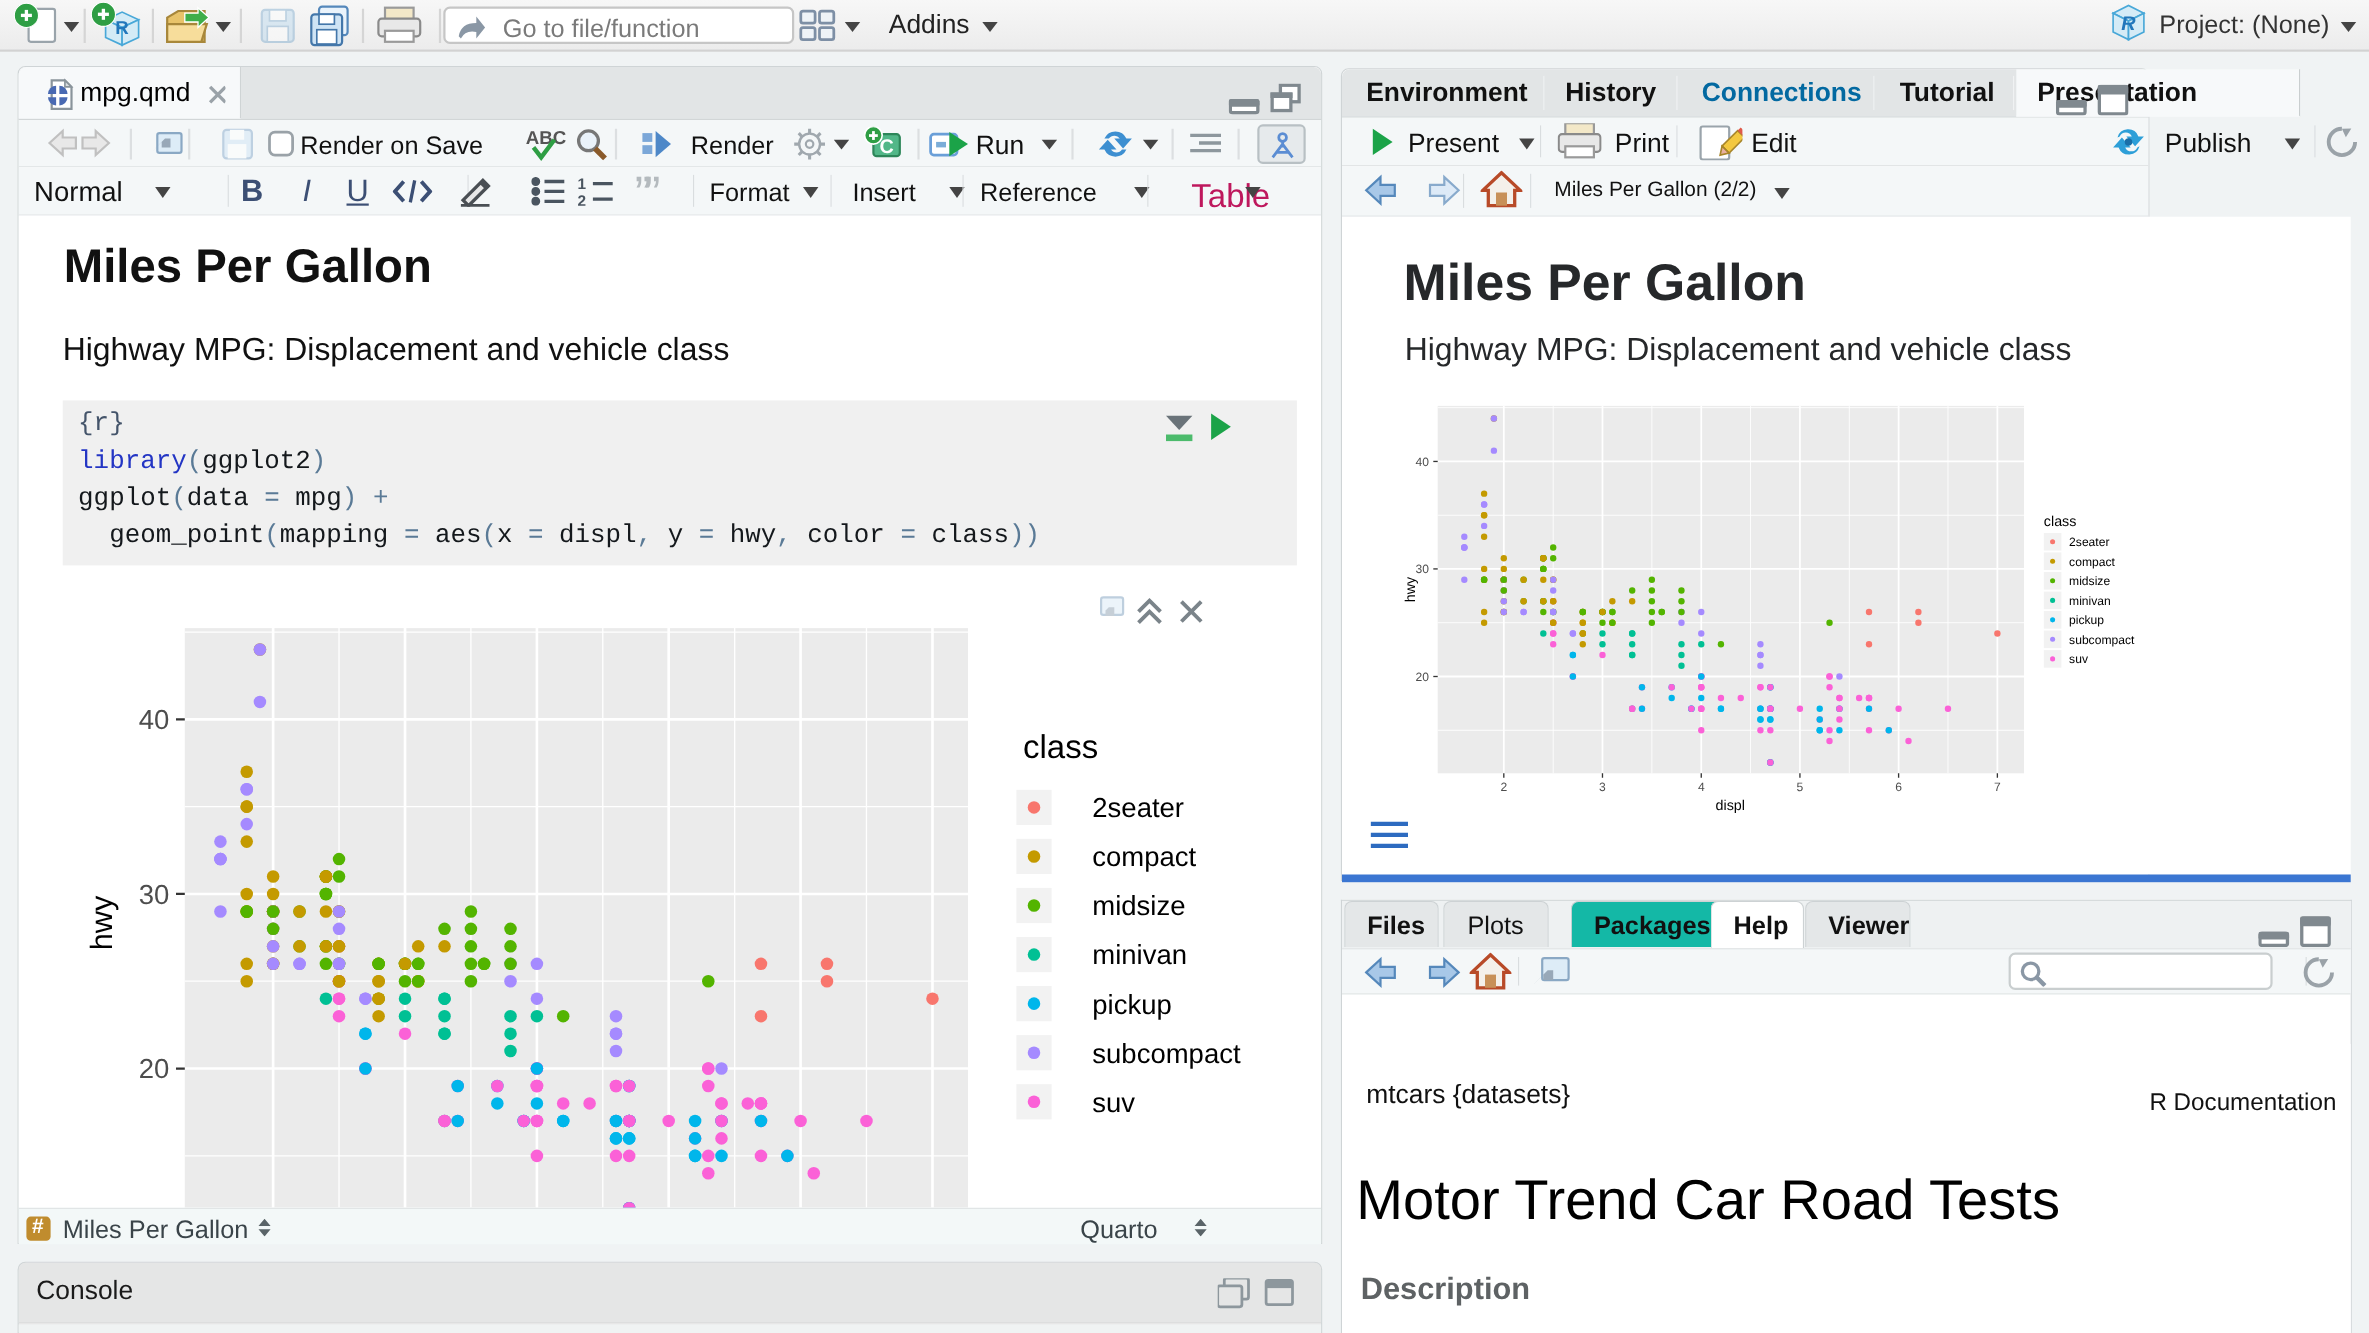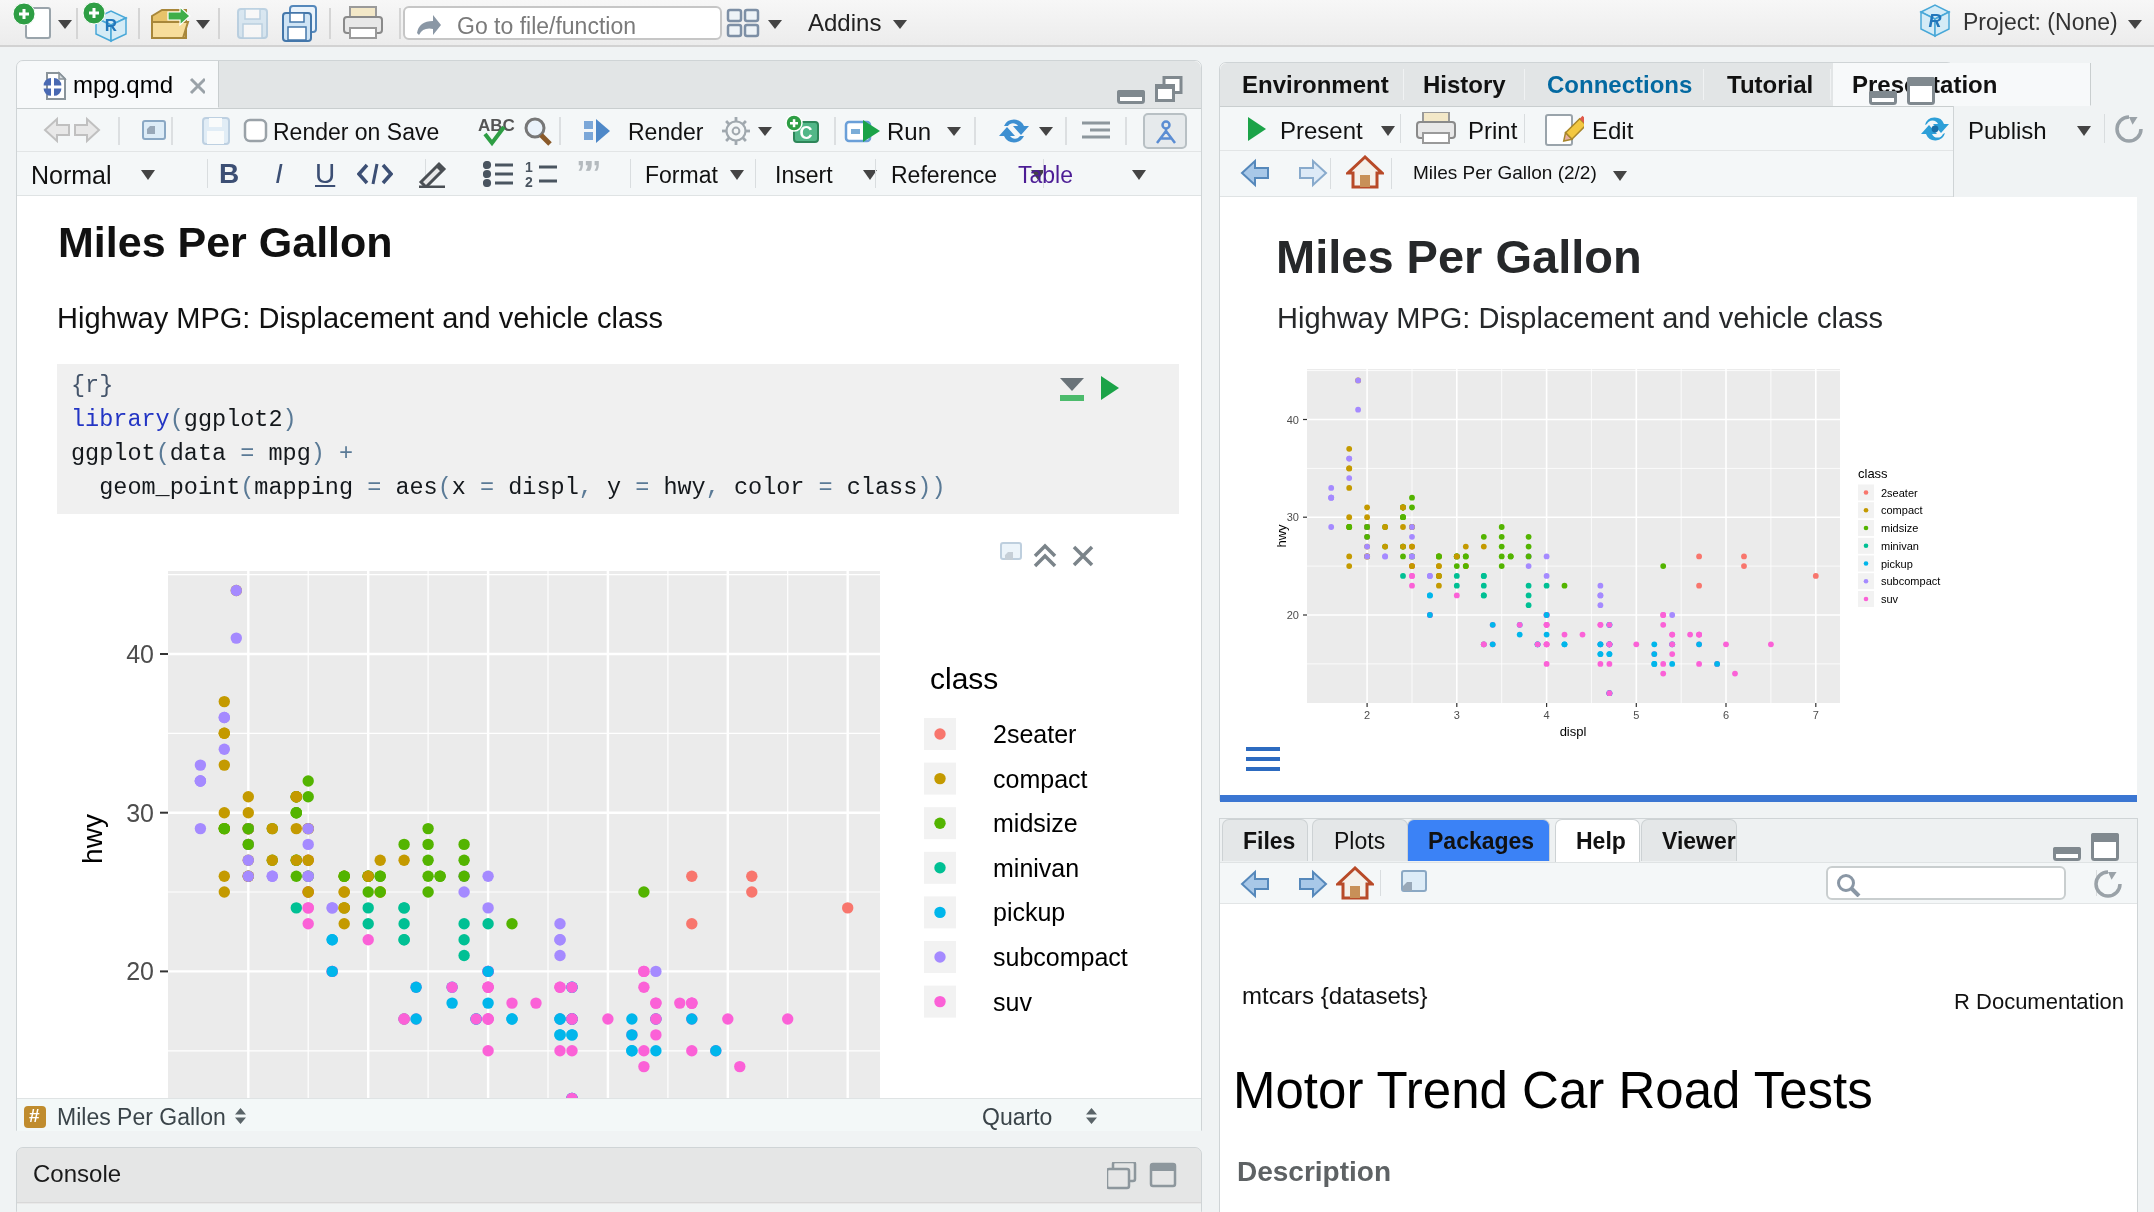--- a/index.html
+++ b/index.html
@@ -250,21 +250,21 @@
   <span class="abs" style="left:758px;top:10px;font-size:23px;color:#111">Insert</span>
   <svg class="abs" style="left:845px;top:17px" width="16" height="12">
         <path d="M1 1 l14 0 -7 10 z" fill="#444"></path>
       </svg>
   <div class="sep" style="left:858px"></div>
   <span class="abs" style="left:874px;top:10px;font-size:23px;color:#111">Reference</span>
   <svg class="abs" style="left:1013px;top:17px" width="16" height="12">
         <path d="M1 1 l14 0 -7 10 z" fill="#444"></path>
       </svg>
   <div class="sep" style="left:1026px"></div>
-  <span class="abs" style="left:1001px;top:10px;font-size:23px;color:#4c1d95">Table</span>
+  <span class="abs" style="left:1066px;top:10px;font-size:30px;color:#be185d">Table</span>
   <svg class="abs" style="left:1114px;top:17px" width="16" height="12">
         <path d="M1 1 l14 0 -7 10 z" fill="#444"></path>
       </svg>
  </div>
 
  <div class="abs" style="left:0;top:135px;width:1184px;height:902px;background:#fff;overflow:hidden">
    <div class="abs" style="left:41px;top:22px;font-size:43px;font-weight:bold;color:#111">Miles Per Gallon</div>
    <div class="abs" style="left:40px;top:106px;font-size:29px;color:#111">Highway MPG: Displacement and vehicle class</div>
    <div class="abs" style="left:40px;top:168px;width:1122px;height:150px;background:#f0f0f0">
      <div class="mono" style="position:absolute;left:14px;top:5px;font-size:23.5px;line-height:34px;white-space:pre;color:#14181c"><span style="color:#44546a">{r}</span>
@@ -993,21 +993,21 @@
 </div>
 
 <div class="abs" style="left:1219px;top:818px;width:919px;height:394px;background:#fff;border:1px solid #cfd4d6;border-bottom:none">
  <div class="abs" style="left:0;top:0;right:0;height:43px;background:#eef1f2">
    <div class="abs" style="left:2px;top:0;width:86px;height:42px;background:#e4e7e8;border:1px solid #cdd2d4;border-bottom:none;border-radius:7px 7px 0 0">
      <span class="abs" style="left:20px;top:8px;font-size:23px;font-weight:bold;color:#111">Files</span>
       </div>
    <div class="abs" style="left:92px;top:0;width:96px;height:42px;background:#e4e7e8;border:1px solid #cdd2d4;border-bottom:none;border-radius:7px 7px 0 0">
      <span class="abs" style="left:21px;top:8px;font-size:23px;font-weight:normal;color:#111">Plots</span>
       </div>
-   <div class="abs" style="left:187px;top:0;width:143px;height:42px;background:#3b82f6;border:1px solid #cdd2d4;border-bottom:none;border-radius:7px 7px 0 0">
+   <div class="abs" style="left:208px;top:0;width:143px;height:42px;background:#14b8a6;border:1px solid #cdd2d4;border-bottom:none;border-radius:7px 7px 0 0">
      <span class="abs" style="left:20px;top:8px;font-size:23px;font-weight:bold;color:#111">Packages</span>
       </div>
    <div class="abs" style="left:335px;top:0;width:85px;height:43px;background:#fff;border:1px solid #cdd2d4;border-bottom:none;border-radius:7px 7px 0 0">
      <span class="abs" style="left:20px;top:8px;font-size:23px;font-weight:bold;color:#111">Help</span>
       </div>
    <div class="abs" style="left:421px;top:0;width:96px;height:42px;background:#e4e7e8;border:1px solid #cdd2d4;border-bottom:none;border-radius:7px 7px 0 0">
      <span class="abs" style="left:20px;top:8px;font-size:23px;font-weight:bold;color:#111">Viewer</span>
       </div>
    <svg class="abs" style="right:18px;top:14px" width="66" height="28">
     <rect x="1.5" y="15.5" width="25" height="11" rx="2" fill="#fff" stroke="#80898f" stroke-width="3"></rect>

